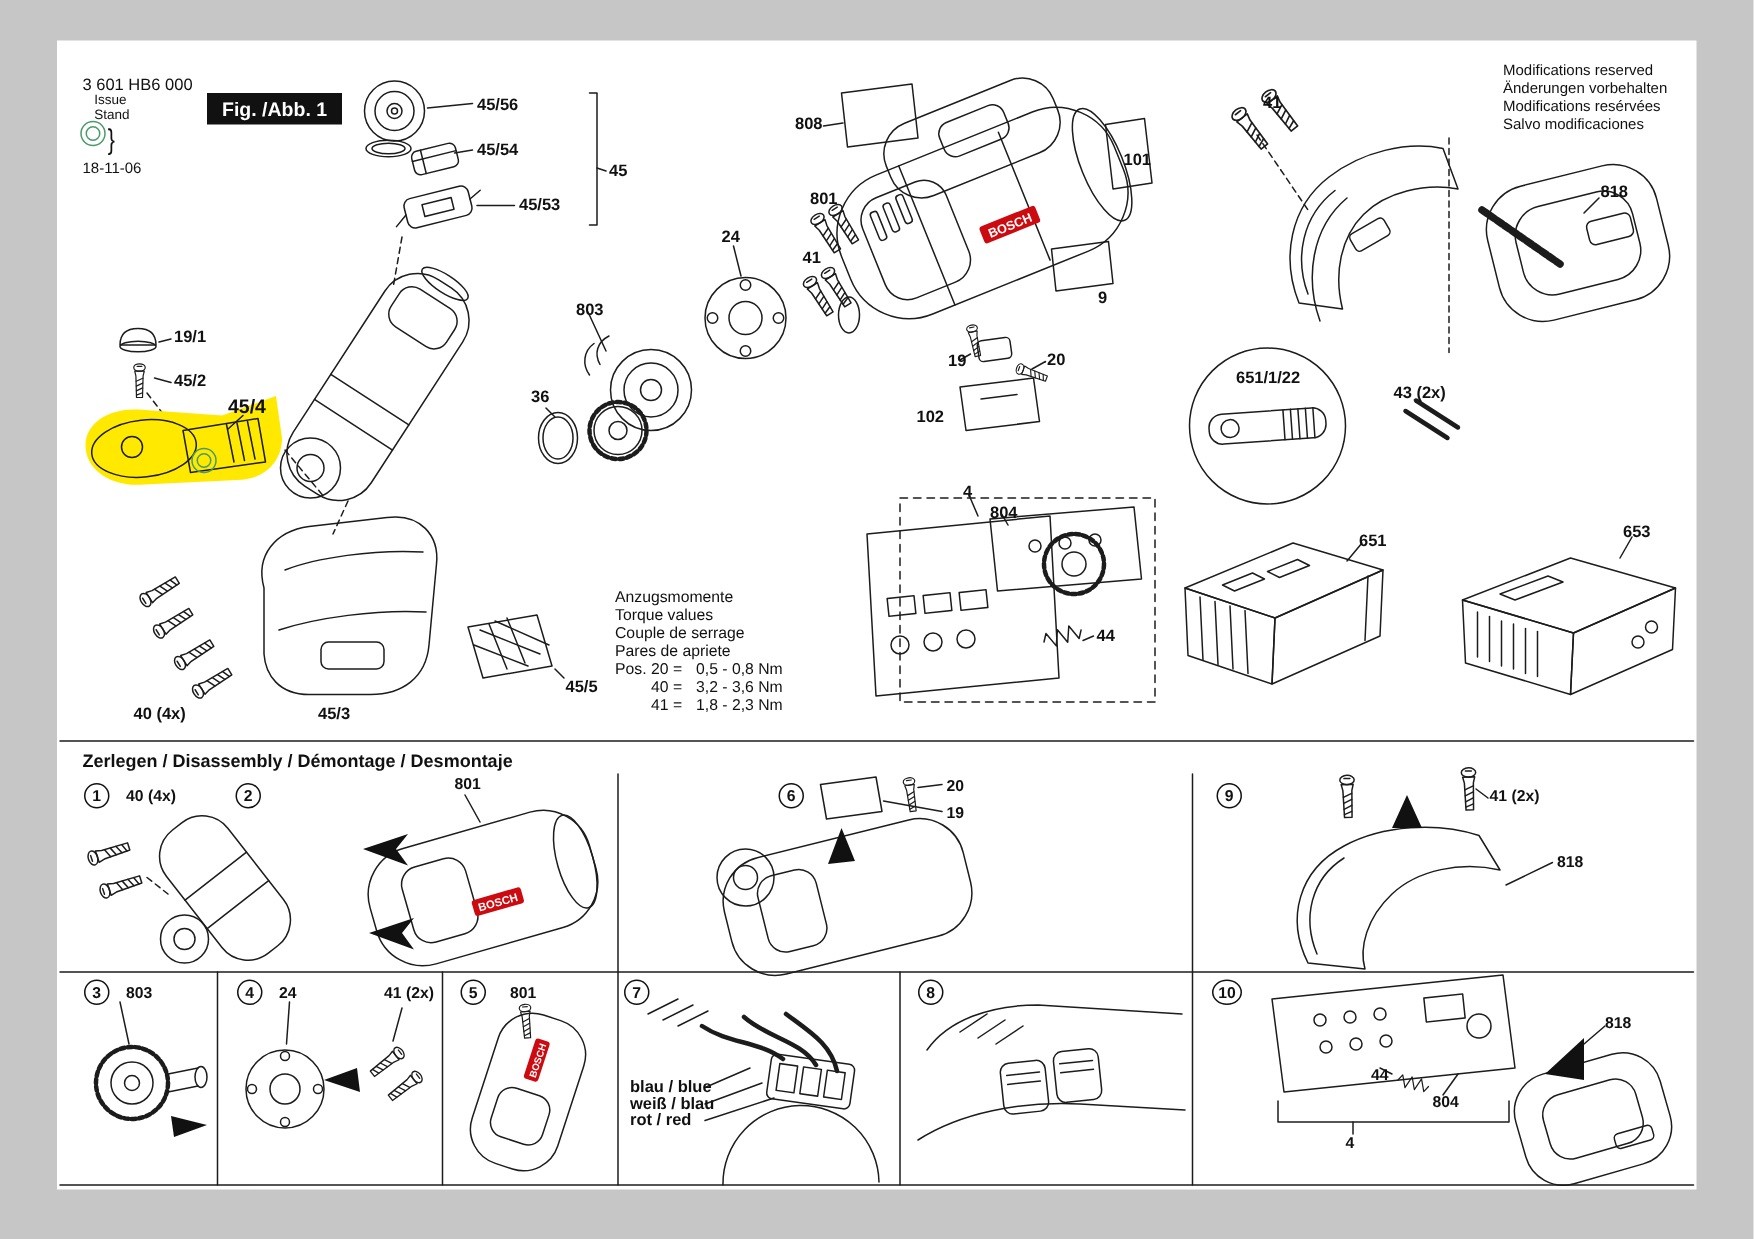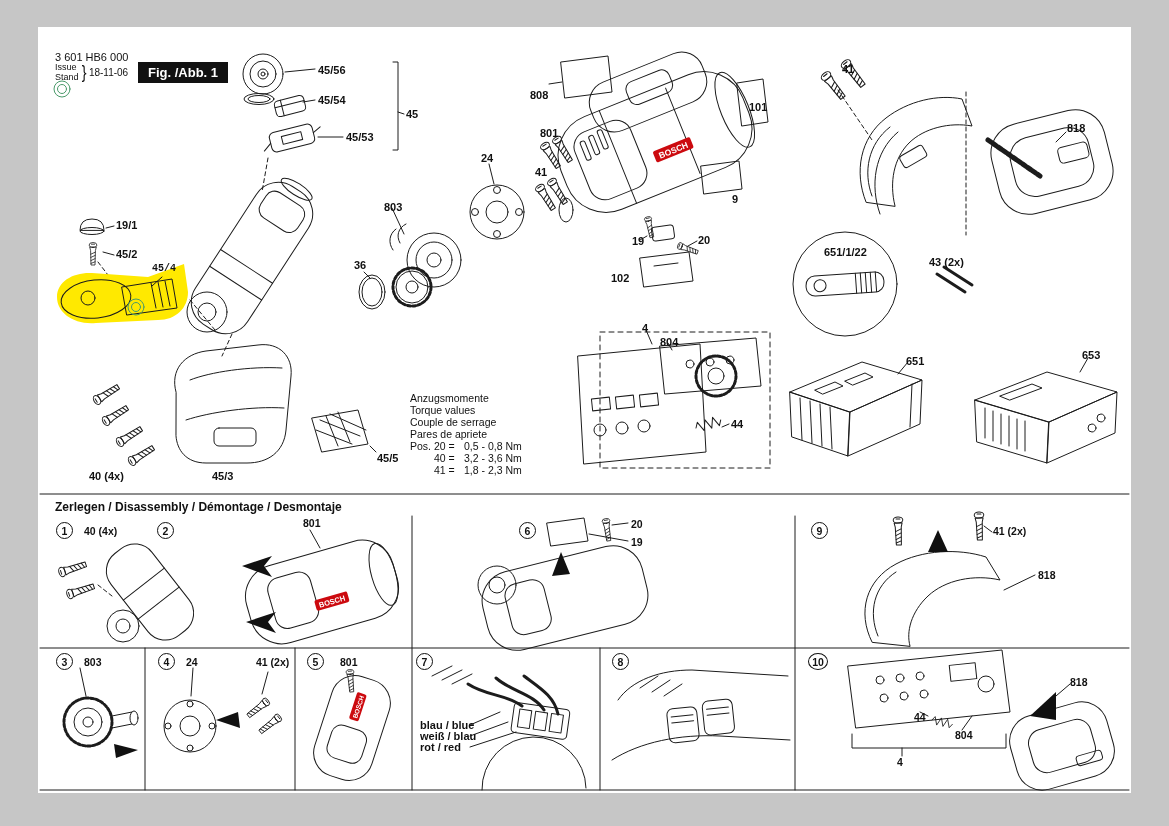--- a/index.html
+++ b/index.html
@@ -1,23 +1,23 @@
 <!DOCTYPE html>
 <html><head>
 <meta charset="utf-8">
 <style>
   * { margin:0; padding:0; box-sizing:border-box; }
   body { font-family:"Liberation Sans", sans-serif; }
   #page { position:relative; width:1169px; height:826px; background:#c6c6c6; overflow:hidden; }
   .canvas { position:absolute; left:38px; top:27px; width:1093px; height:766px; background:#ffffff; }
   #art { position:absolute; left:0; top:0; z-index:2; }
   .lbl { position:absolute; font-size:11px; font-weight:bold; color:#111; white-space:nowrap; line-height:1; z-index:3; }
-  .lbl.big { font-size:10px;font-family:Liberation Mono, monospace; }
+  .lbl.big { font-size:13px; }
   .doc-number { position:absolute; font-size:11px; color:#111; z-index:3; }
-  .issue { position:absolute; display:flex; align-items:center; gap:2px; z-index:3; }
+  .issue { position:absolute; display:flex; align-items:center; gap:2px; z-index:3;flex-direction:column; }
   .issue-col { display:flex; flex-direction:column; font-size:9px; line-height:10px; color:#111; }
   .brace { font-size:19px; color:#111; transform:scaleX(.75); }
   .issue-date { font-size:10px; color:#111; }
   .figbox { position:absolute; background:#111; color:#fff; font-size:13px; font-weight:bold; padding:3px 10px; z-index:3; }
   .mods { position:absolute; font-size:10px; line-height:12px; color:#111; z-index:3; }
   .torque { position:absolute; font-size:10.5px; line-height:12px; color:#111; z-index:3; }
   .trow .tp { display:inline-block; width:24px; }
   .trow .tn { display:inline-block; width:30px; }
   .section-title { position:absolute; font-size:12px; font-weight:bold; color:#111; z-index:3;text-align:center; }
   .step { position:absolute; width:17px; height:17px; border:1.6px solid #111; border-radius:50%; display:flex; align-items:center; justify-content:center; font-size:10.5px; font-weight:bold; color:#111; background:#fff; z-index:3; }
@@ -466,34 +466,40 @@
   <div class="doc-number" style="left:55px;top:51px">3 601 HB6 000</div>
   <div class="issue" style="left:55px;top:61px">
     <div class="issue-col">
       <span>Issue</span>
       <span>Stand</span>
     </div>
     <span class="brace">}</span>
     <span class="issue-date">18-11-06</span>
   </div>
   <div class="figbox" style="left:138px;top:62px">Fig. /Abb. 1</div>
+  <div class="mods" style="left:1002px;top:42px">
+    <div>Modifications reserved</div>
+    <div>Änderungen vorbehalten</div>
+    <div>Modifications resérvées</div>
+    <div>Salvo modificaciones</div>
+  </div>
 
   <div class="lbl" style="left:318px;top:65px">45/56</div>
   <div class="lbl" style="left:318px;top:95px">45/54</div>
   <div class="lbl" style="left:346px;top:132px">45/53</div>
   <div class="lbl" style="left:406px;top:109px">45</div>
   <div class="lbl" style="left:116px;top:220px">19/1</div>
   <div class="lbl" style="left:116px;top:249px">45/2</div>
   <div class="lbl big" style="left:152px;top:264px">45/4</div>
   <div class="lbl" style="left:354px;top:260px">36</div>
   <div class="lbl" style="left:384px;top:202px">803</div>
   <div class="lbl" style="left:481px;top:153px">24</div>
   <div class="lbl" style="left:540px;top:128px">801</div>
   <div class="lbl" style="left:535px;top:167px">41</div>
-  <div class="lbl" style="left:530px;top:90px">808</div>
+  <div class="lbl" style="left:530px;top:78px">808</div>
   <div class="lbl" style="left:749px;top:102px">101</div>
   <div class="lbl" style="left:732px;top:194px">9</div>
   <div class="lbl" style="left:632px;top:236px">19</div>
   <div class="lbl" style="left:698px;top:235px">20</div>
   <div class="lbl" style="left:611px;top:273px">102</div>
   <div class="lbl" style="left:842px;top:64px">41</div>
   <div class="lbl" style="left:1067px;top:123px">818</div>
   <div class="lbl" style="left:824px;top:247px">651/1/22</div>
   <div class="lbl" style="left:929px;top:257px">43 (2x)</div>
   <div class="lbl" style="left:642px;top:323px">4</div>

